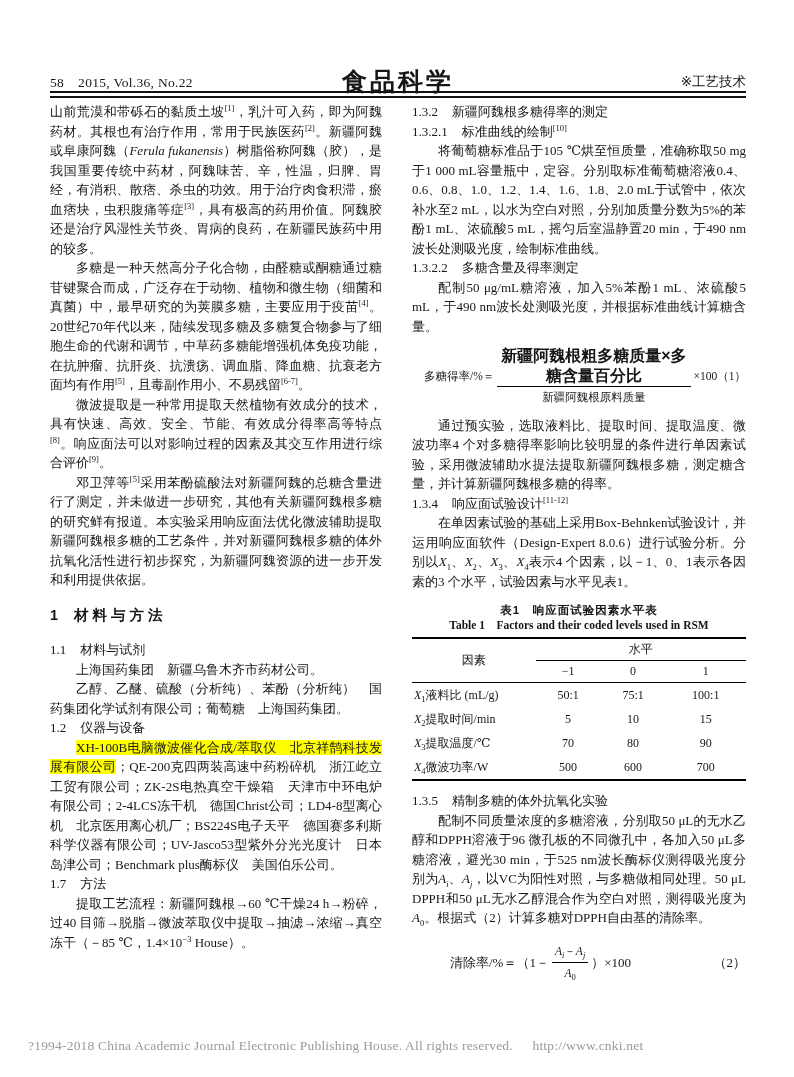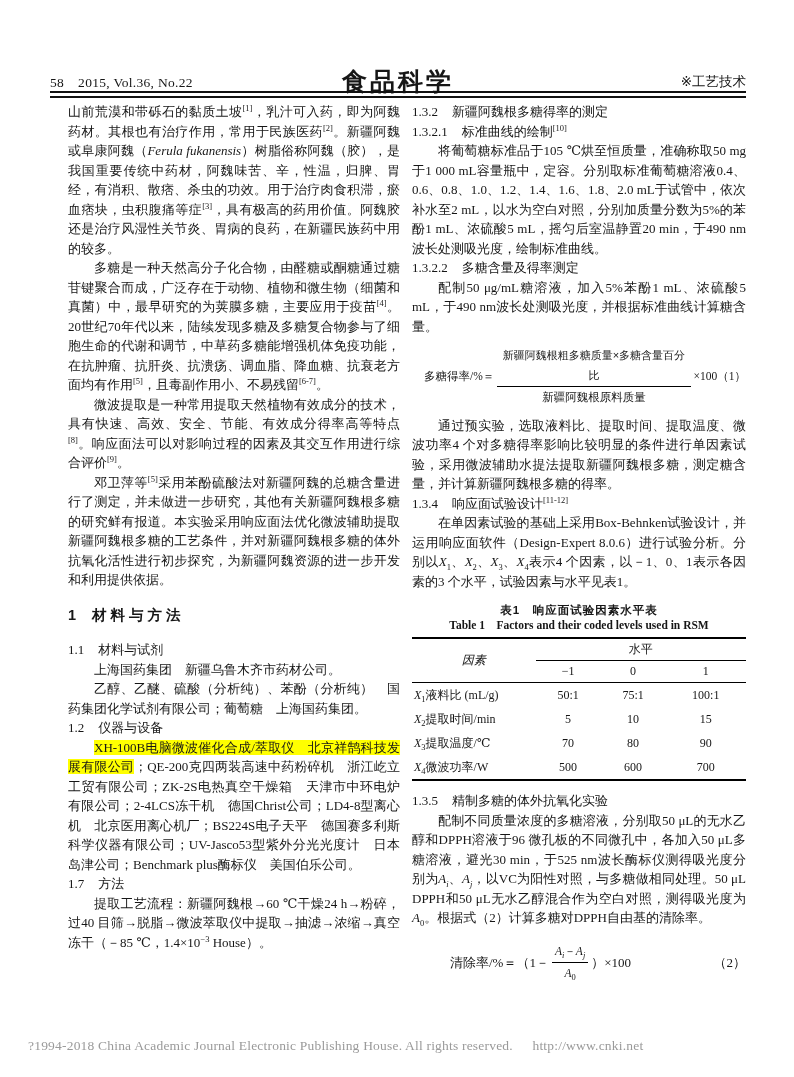--- a/index.html
+++ b/index.html
@@ -17,21 +17,21 @@
   .hdr-title {
     position:absolute; left:0; right:0; bottom:0; text-align:center;
     font-family:"Liberation Sans","DejaVu Sans",sans-serif;
     font-weight:bold; font-size:25px; letter-spacing:3px; line-height:26px;margin-top:40px;
   }
   .hdr-right { position:absolute; right:0; bottom:3px; font-size:13.5px; font-family:"Liberation Sans","DejaVu Sans",sans-serif; }
   .rule { position:absolute; top:91px; left:50px; width:696px; height:7px;
           border-top:2.5px solid #111; border-bottom:2.5px solid #111; }
   
   .col { position:absolute; top:102px; text-align:justify; }
-  .col-l { left:68px;  width:332px; }
+  .col-l { left:50px;  width:332px; }
   .col-r { left:412px; width:334px; }
   p.body { text-indent:2em; }
   p.noindent { text-indent:0; }
   sup { font-size:8.5px; line-height:0; vertical-align:super; }
   sub { font-size:8.5px; line-height:0; vertical-align:sub; }
   .it { font-style:italic; }
   .hl { background:#ffff00; }
   
   .h1 {
     font-family:"Liberation Sans","DejaVu Sans",sans-serif;
@@ -41,21 +41,21 @@
   .h1 .num { margin-right:16px; letter-spacing:0; }
   .hsub { text-indent:0; }
   .hsub .num { margin-right:14px; }
   
   .formula { display:flex; align-items:center; margin:10px 0 8px 0; text-indent:0; }
   .f1 { font-size:11.5px; padding-left:12px; }
   .f2 { font-size:13px; padding-left:38px; margin-top:14px; }
   .frac { display:inline-flex; flex-direction:column; text-align:center; margin:0 3px; }
   .frac .fnum { border-bottom:1.2px solid #000; padding:0 3px 1px 3px; }
   .frac .fden { padding-top:1px; }
-  .f1 .fnum { font-family:"Liberation Sans","DejaVu Sans",sans-serif; font-weight:normal; font-size:11px; }
+  .f1 .fnum { font-family:"Liberation Sans","DejaVu Sans",sans-serif; font-weight:bold; font-size:16px; }
   .f2 .frac { font-size:11.5px; }
   .f-no { margin-left:auto; }
   .f-lhs { white-space:nowrap; }
   
   .tblock { margin:12px 0 10px 0; text-indent:0; }
   .t-cap { text-align:center; font-weight:bold; font-size:11.5px; line-height:15px; }
   .t-cap-zh { font-family:"Liberation Sans","DejaVu Sans",sans-serif; letter-spacing:1px; }
   .t1 { width:100%; border-collapse:collapse; margin-top:4px;
         border-top:2.2px solid #000; border-bottom:2.2px solid #000;
         font-size:12px; line-height:15px; }
@@ -126,21 +126,21 @@
 
     <p class="hsub"><span class="num">1.3.4</span><span><span>响应面试验设计</span><sup>[11-12]</sup></span></p>
     <p class="body"><span>在单因素试验的基础上采用Box-Behnken试验设计，并运用响应面软件（Design-Expert 8.0.6）进行试验分析。分别以</span><span class="it">X</span><sub>1</sub><span>、</span><span class="it">X</span><sub>2</sub><span>、</span><span class="it">X</span><sub>3</sub><span>、</span><span class="it">X</span><sub>4</sub><span>表示4 个因素，以－1、0、1表示各因素的3 个水平，试验因素与水平见表1。</span></p>
 
     <div class="tblock">
       <div class="t-cap t-cap-zh">表1　响应面试验因素水平表</div>
       <div class="t-cap">Table 1　Factors and their coded levels used in RSM</div>
       <table class="t1">
         <thead>
           <tr>
-            <th rowspan="2" class="factor-h" style="width:37%; text-align:center;font-style:italic;">因素</th>
+            <th rowspan="2" class="factor-h" style="width:37%; text-align:center;">因素</th>
             <th colspan="3" class="levels">水平</th>
           </tr>
           <tr>
             <th class="lv">−1</th>
             <th class="lv">0</th>
             <th class="lv">1</th>
           </tr>
         </thead>
         <tbody>
           <tr>

